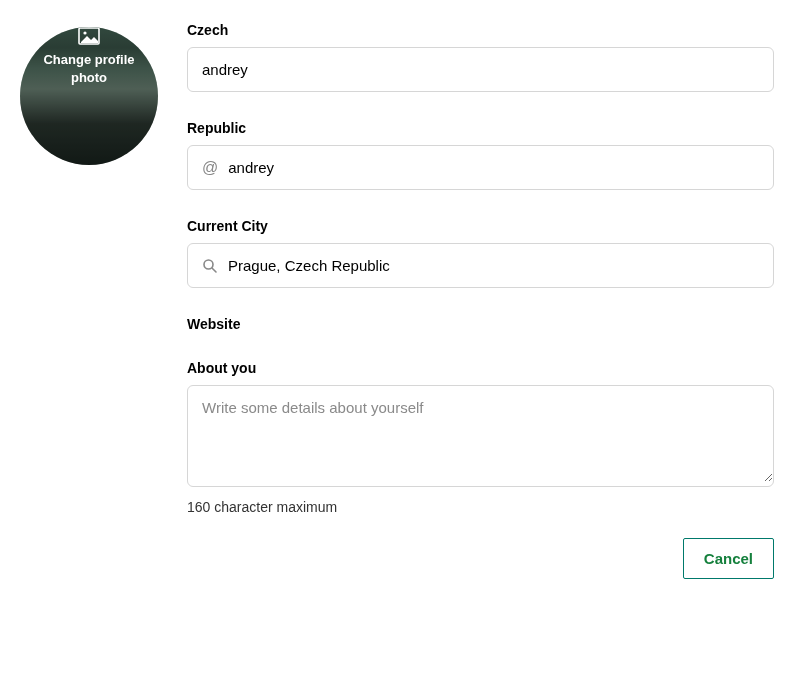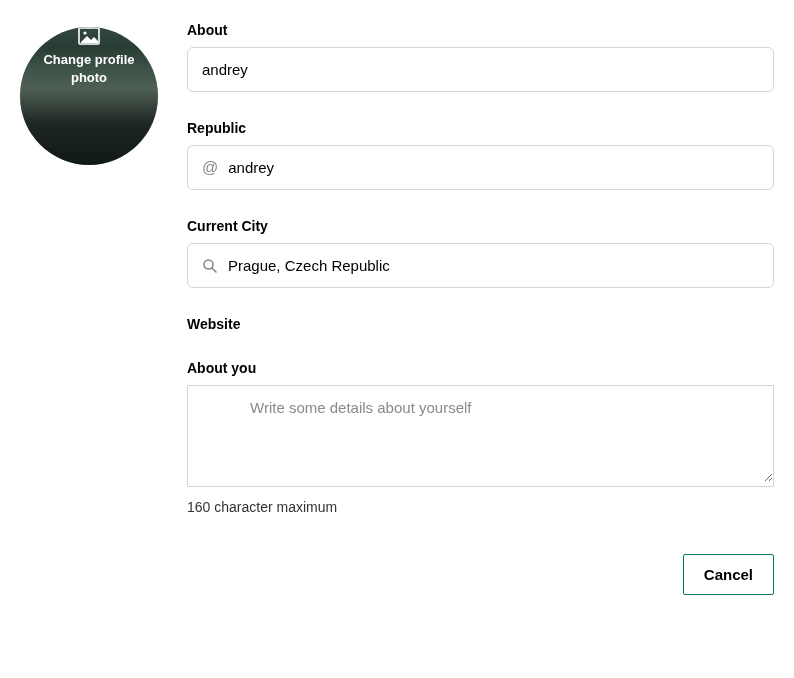--- a/index.html
+++ b/index.html
@@ -103,23 +103,22 @@
       font-family: inherit;
     }
     .text-input.with-prefix {
       padding-left: 10px;
     }
     .text-input::placeholder {
       color: #8a8a8a;
     }
     .textarea-wrap {
       border: 1px solid #d6d6d6;
-      border-radius: 0;
-      background: #fff;
-      padding-left: 48px;
+      border-radius: 6px;
+      background: #fff;
     }
     .text-area {
       width: 100%;
       border: none;
       outline: none;
       font-size: 15px;
       padding: 13px 14px;
       color: #000;
       background: transparent;
       font-family: inherit;
@@ -145,23 +144,22 @@
     .btn {
       font-size: 15px;
       font-weight: 700;
       padding: 11px 20px;
       border-radius: 2px;
       cursor: pointer;
       font-family: inherit;
     }
     .btn-secondary {
       background: #fff;
-      color: #000000;
+      color: #15803d;
       border: 1px solid #00796b;
-      margin-top: 16px;
     }
     .btn-primary {
       background: #00796b;
       color: #fff;
       border: 1px solid #00796b;
     }
     .field.about {
       margin-bottom: 8px;
     }
   </style>
@@ -178,21 +176,21 @@
           <path d="M3 15 L9 9 L13 13 L16 10 L20 14 V16 H3 Z" fill="#fff"></path>
         </svg>
       </span>
       <span class="avatar-text">Change profile photo</span>
     </div>
   </div>
 
   <div class="form-col">
 
     <div class="field">
-      <label class="field-label">About</label>
+      <label class="field-label">Czech</label>
       <div class="input-wrap">
         <input type="text" class="text-input" value="andrey" style="">
       </div>
     </div>
 
     <div class="field">
       <label class="field-label">Republic</label>
       <div class="input-wrap">
         <span class="input-prefix">@</span>
         <input type="text" class="text-input with-prefix" value="andrey" style="">

